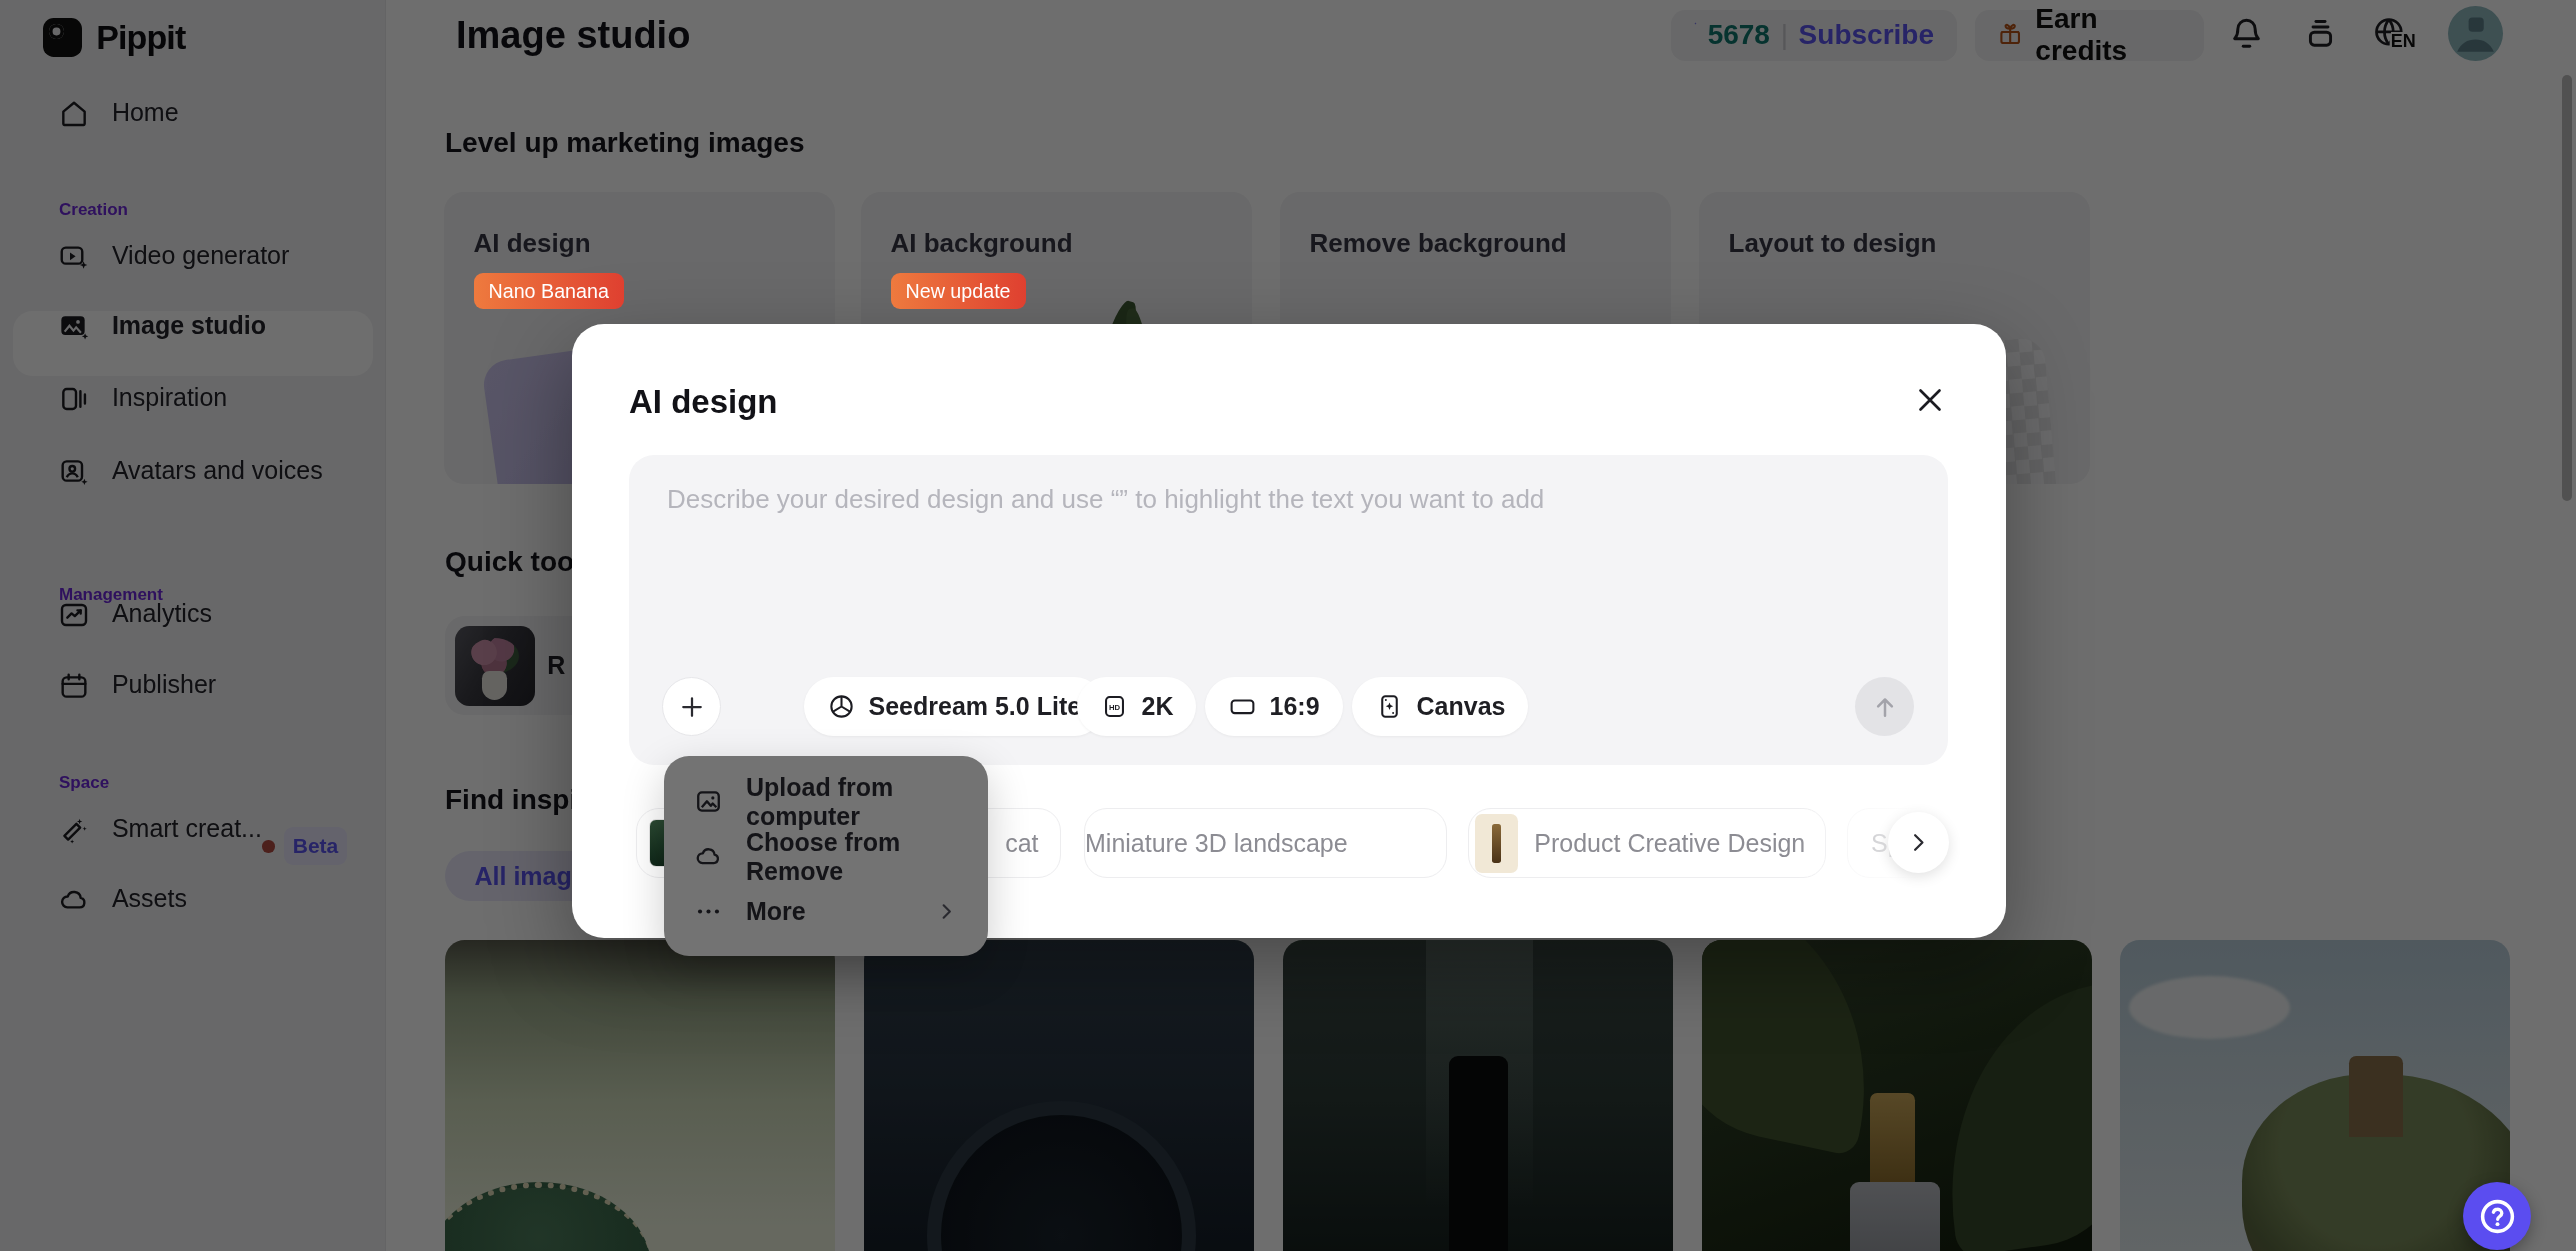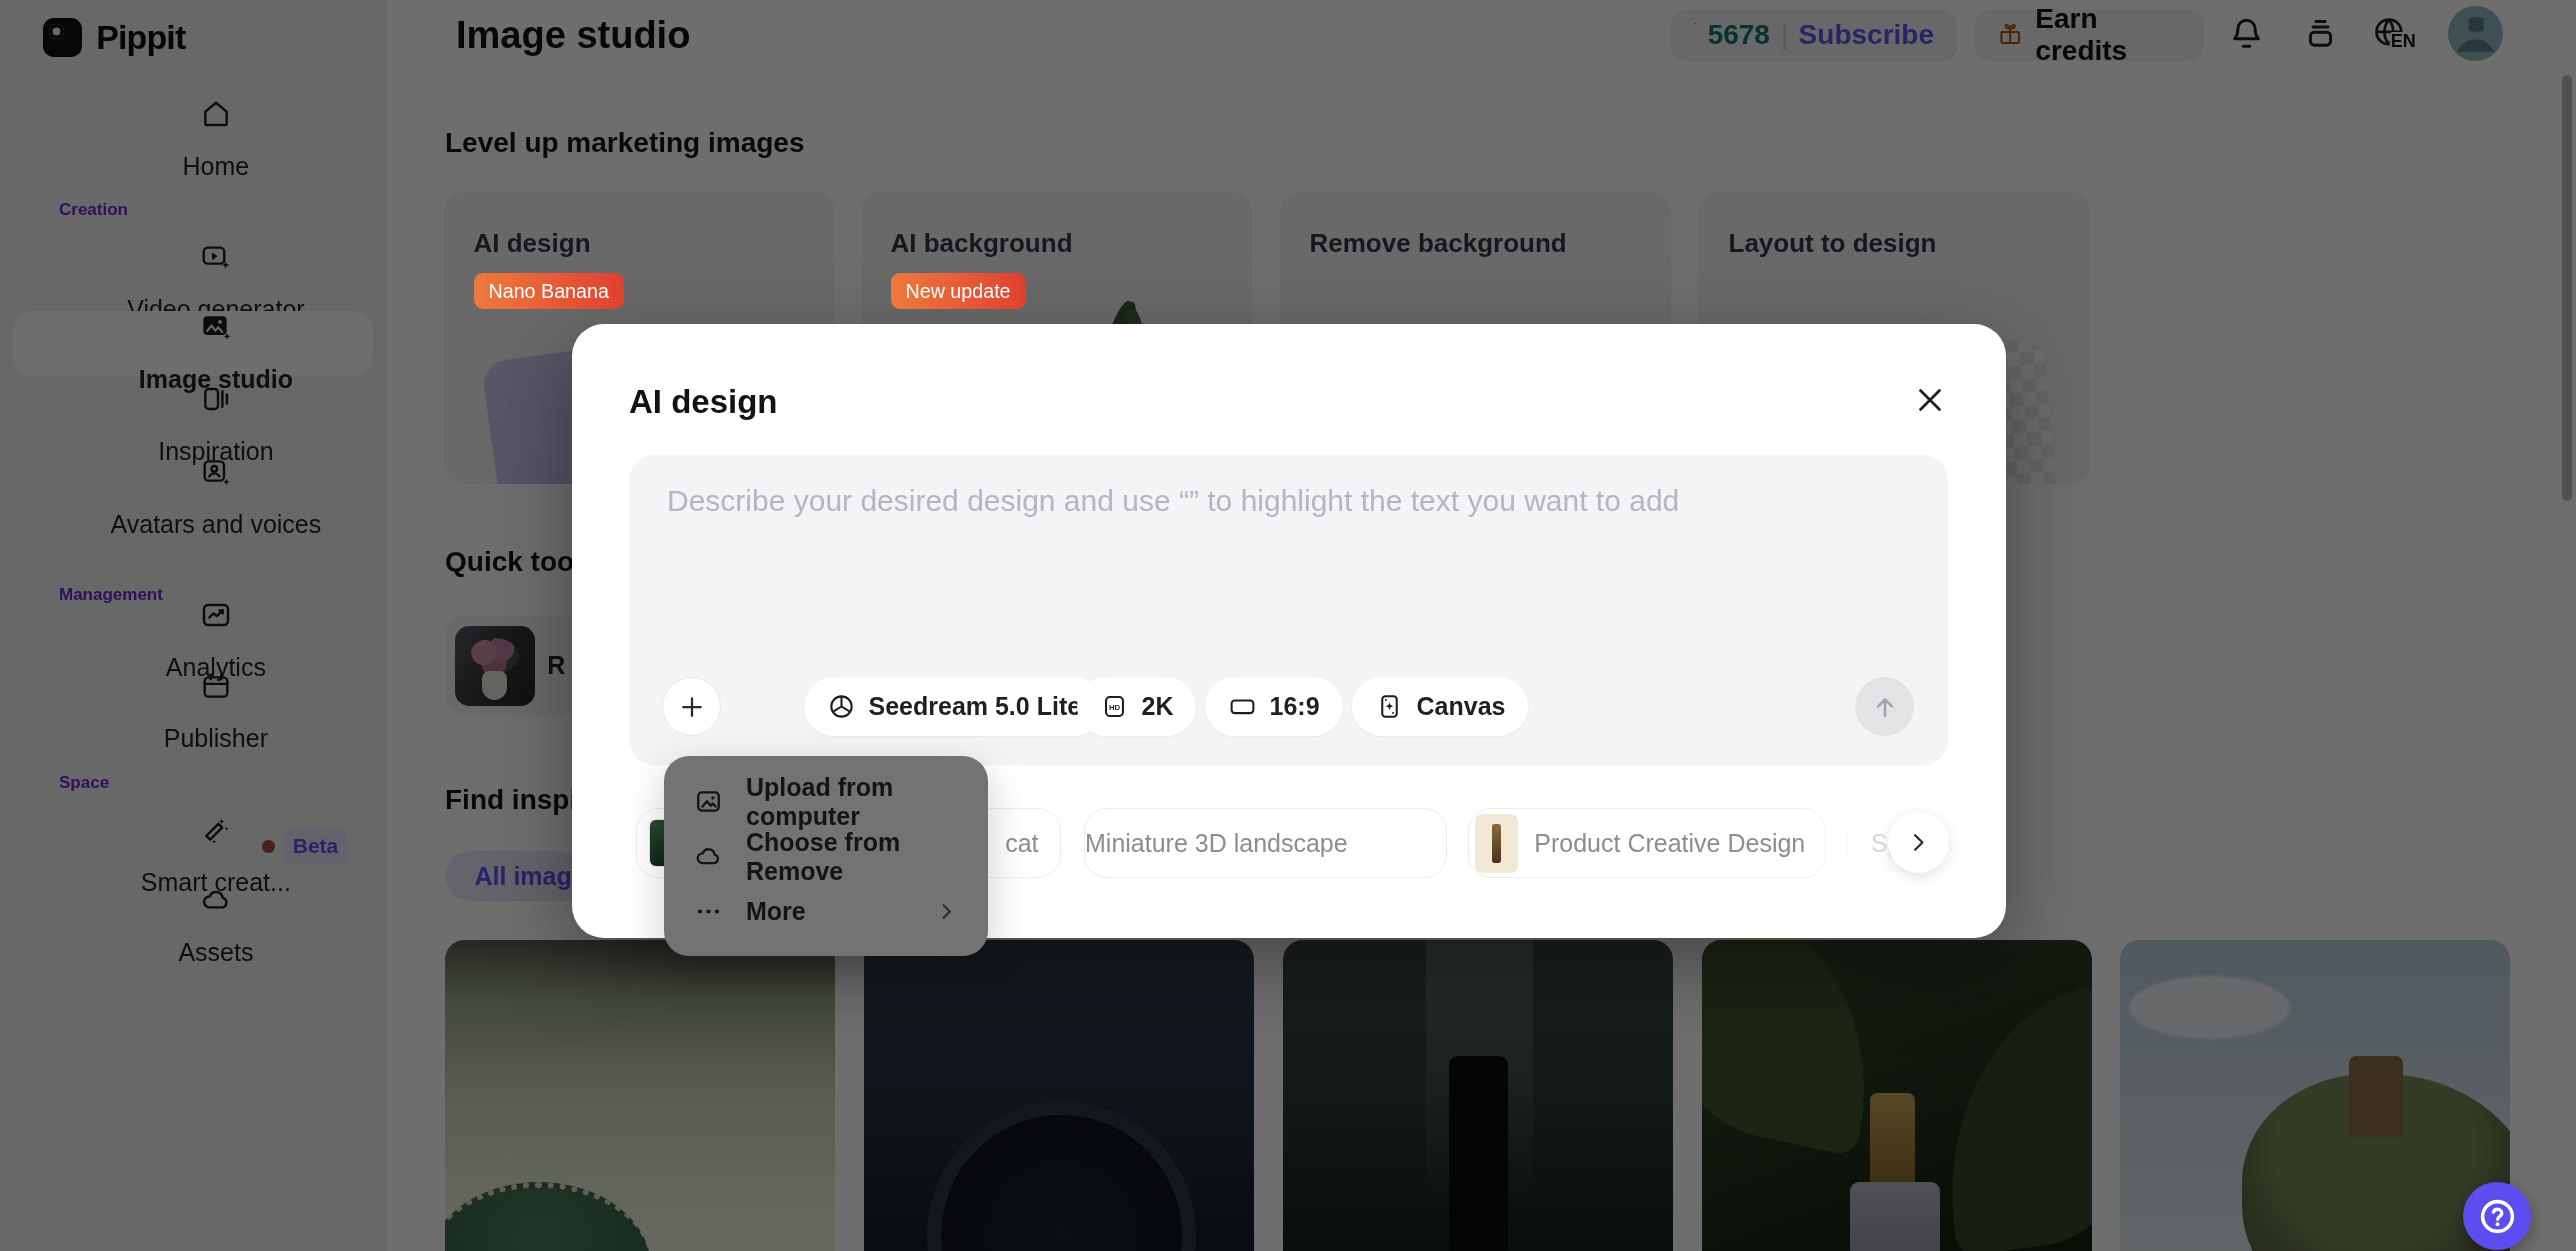--- a/index.html
+++ b/index.html
@@ -15,21 +15,21 @@
 
   .sidebar{ position:absolute; left:0; top:0; bottom:0; width:386px;
     background:#f2f2f4; border-right:0.9px solid #e7e7ea; }
   .logo{ position:absolute; left:43px; top:18px; display:flex; align-items:center; gap:14.3px; }
   .logo-mark{ width:39px; height:39px; background:#111; border-radius:10.7px; position:relative; }
   .logo-mark::after{ content:""; position:absolute; left:6.3px; top:6.3px; width:14.3px; height:14.3px;
     border-radius:50%; background:#f2f2f4; box-shadow: inset 0 0 0 3.6px #111; }
   .logo-text{ font-size:34px; font-weight:800; color:#101014; letter-spacing:-0.9px; }
 
   .side-item{ position:absolute; left:13.4px; width:360px; height:65px; border-radius:19.7px;
-    display:flex; align-items:center; padding-left:45px; gap:21.5px; font-size:25px; color:#23232a;flex-direction:column; }
+    display:flex; align-items:flex-start; padding-left:45px; gap:21.5px; font-size:25px; color:#23232a; }
   .side-item.active{ background:#ffffff; font-weight:700; }
   .sicon{ width:32px; height:32px; color:#1c1c22; flex:none; }
   .side-label-h{ position:absolute; left:59px; font-size:17px; font-weight:600; color:#6d28d9; }
   .beta-dot{ position:absolute; left:262px; top:840px; width:12.5px; height:12.5px; border-radius:50%; background:#b04a42; }
   .beta-badge{ position:absolute; left:284px; top:827px; width:63px; height:38px; border-radius:9px;
     background:#e7e5fb; color:#5b54ee; font-size:21px; font-weight:700;
     display:flex; align-items:center; justify-content:center; }
 
   .page-title{ position:absolute; left:456px; top:14.3px; font-size:38px; font-weight:800; color:#14141a; }
 
@@ -75,21 +75,21 @@
   .overlay{ position:absolute; inset:0; background:rgba(0,0,0,0.57); }
 
   
   .modal{ position:absolute; left:572px; top:324px; width:1434px; height:614px; background:#fff;
     border-radius:32px; box-shadow:0 27px 81px rgba(0,0,0,.35); overflow:hidden; }
   .modal-title{ position:absolute; left:57px; top:59px; font-size:33px; font-weight:700; color:#121217; }
   .close-btn{ position:absolute; left:1339px; top:57px; width:38px; height:38px; color:#1c1c22; cursor:pointer; }
   .prompt-box{ position:absolute; left:57px; top:131px; width:1319px; height:310px;
     background:#f4f4f6; border-radius:25px; }
   .prompt-input{ position:absolute; left:38px; top:29px; width:1244px; height:179px; border:none; outline:none;
-    background:transparent; resize:none; font-family:"Liberation Sans",sans-serif; font-size:30px; color:#1c1c22; }
+    background:transparent; resize:none; font-family:"Liberation Sans",sans-serif; font-size:26px; color:#1c1c22; }
   .prompt-input::placeholder{ color:#b5b5bc; }
   .ctrl{ position:absolute; top:222px; height:59px; border-radius:29.5px; background:#fff;
     display:flex; align-items:center; gap:12.5px; font-size:25px; font-weight:600; color:#1f1f24;
     padding:0 23px; box-shadow:0 0.9px 2.7px rgba(0,0,0,.05); }
   .cicon{ width:29px; height:29px; color:#1c1c22; flex:none; }
   .plus-btn{ position:absolute; left:33px; top:222px; width:59px; height:59px; border-radius:50%;
     background:#fff; border:1.8px solid #e7e7ea; display:flex; align-items:center; justify-content:center; color:#2a2a30; }
   .send-btn{ position:absolute; left:1226px; top:222px; width:59px; height:59px; border-radius:50%;
     background:#e3e3e6; display:flex; align-items:center; justify-content:center; color:#a3a3aa; }
 

